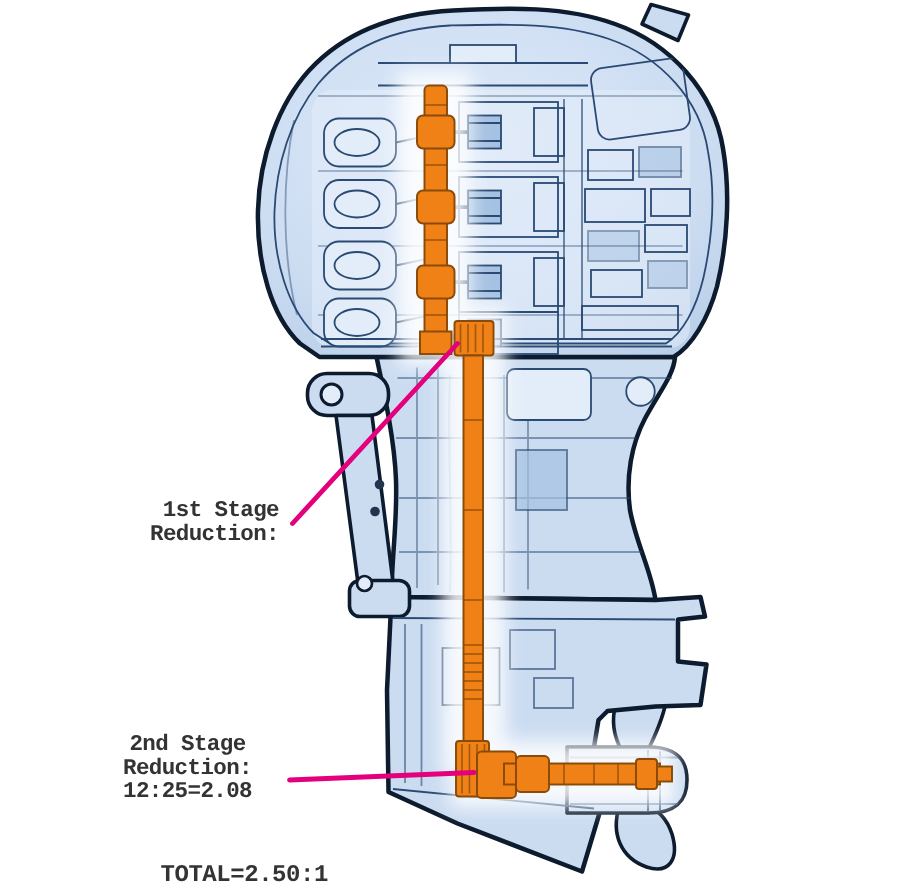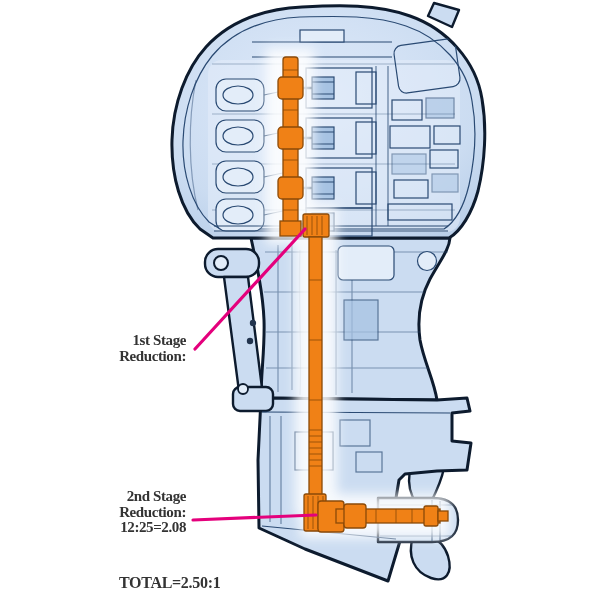--- a/index.html
+++ b/index.html
@@ -10,41 +10,41 @@
     --line-blue:#2a4a73;
     --outline-dark:#0d1b2e;
     --highlight-orange:#f08116;
     --orange-dark:#8a4a08;
     --callout-magenta:#e4007c;
     --label-text:#333333;
   }
   html,body{margin:0;padding:0;background:var(--background);}
   #stage{
     position:relative;width:583px;height:594px;background:var(--background);
-    font-family:Liberation Serif, serif;overflow:hidden;
+    font-family:Liberation Mono, monospace;overflow:hidden;
   }
   #stage svg{position:absolute;left:0;top:0;}
   .body{fill:var(--body-fill);stroke:var(--outline-dark);stroke-width:3;stroke-linejoin:round;}
   .body2{fill:var(--body-fill);stroke:var(--outline-dark);stroke-width:2.4;stroke-linejoin:round;}
   .bln{stroke:var(--line-blue);fill:none;stroke-width:1.2;}
   .lite{fill:var(--body-fill-light);}
   .midt{fill:var(--body-shade);}
   .orange{fill:var(--highlight-orange);stroke:var(--orange-dark);stroke-width:1.3;}
   .otick{stroke:var(--orange-dark);fill:none;stroke-width:1.1;opacity:.75;}
   .mag{stroke:var(--callout-magenta);stroke-width:3.2;stroke-linecap:round;fill:none;}
   .callout{
     position:absolute;text-align:right;width:122px;
     color:var(--label-text);font-size:15px;line-height:15.6px;
     font-weight:700;letter-spacing:-0.4px;white-space:nowrap;
   }
   #callout-1{left:64px;top:333px;}
-  #callout-2{left:64px;top:489px;}
+  #callout-2{left:64px;top:489px;text-align:center;}
   #total-label{
     position:absolute;left:107px;top:574px;color:var(--label-text);
-    font-size:16px;font-weight:700;letter-spacing:-0.3px;white-space:nowrap;margin-left:12px;
+    font-size:16px;font-weight:700;letter-spacing:-0.3px;white-space:nowrap;
   }
 </style>
 </head>
 <body>
 
 <div id="stage">
 
 <svg width="600" height="594" viewBox="0 0 600 594">
   <defs>
     <filter id="glow" x="-50%" y="-50%" width="200%" height="200%">

